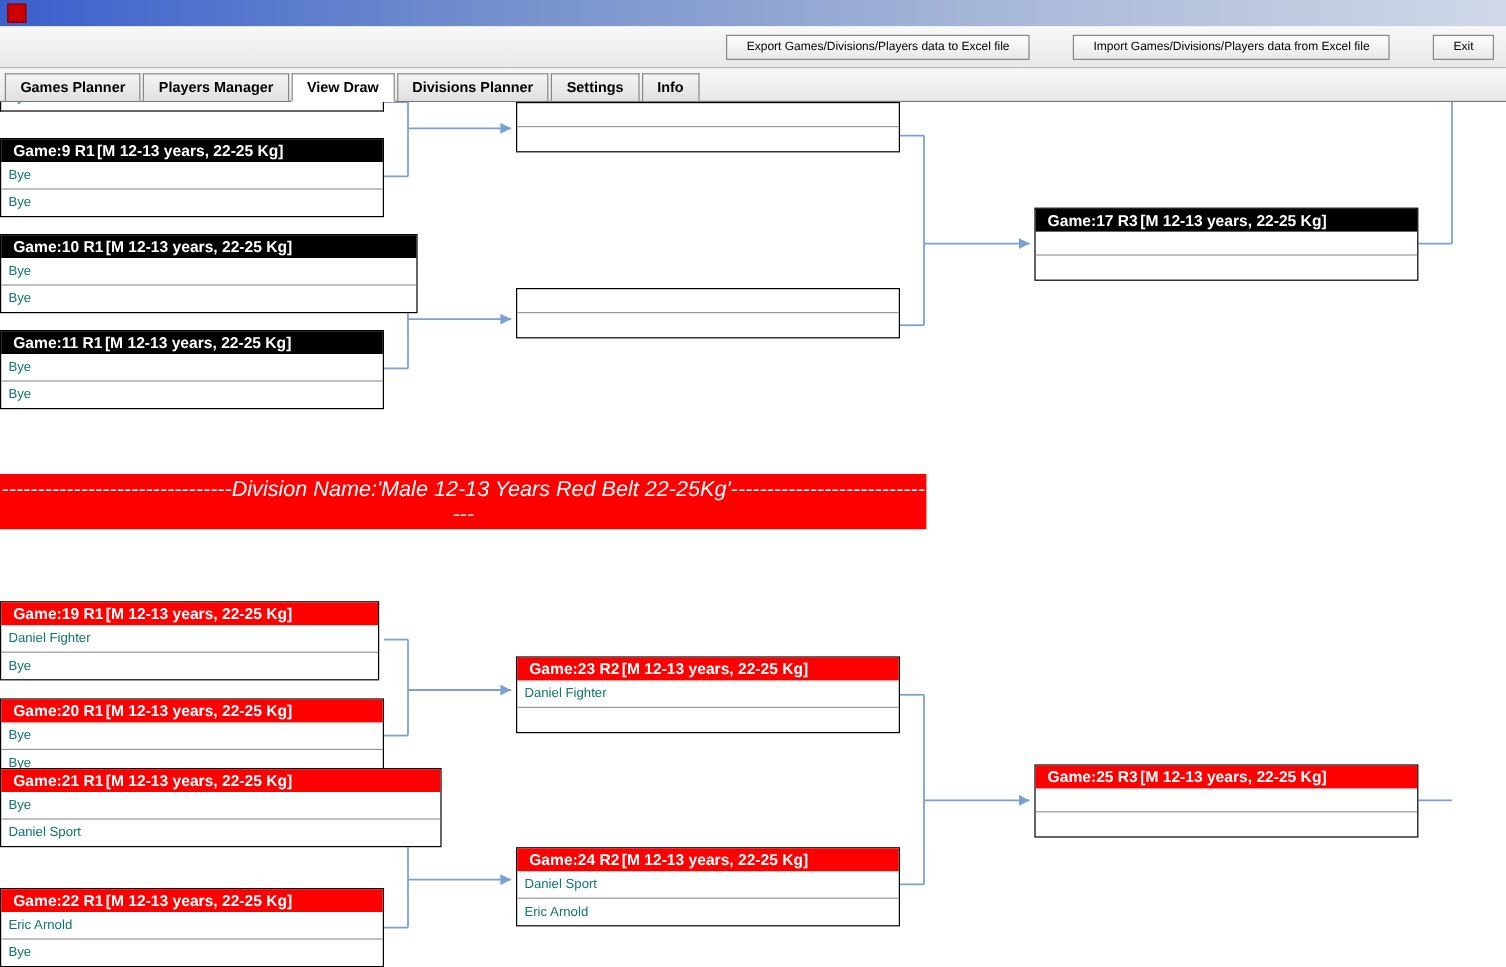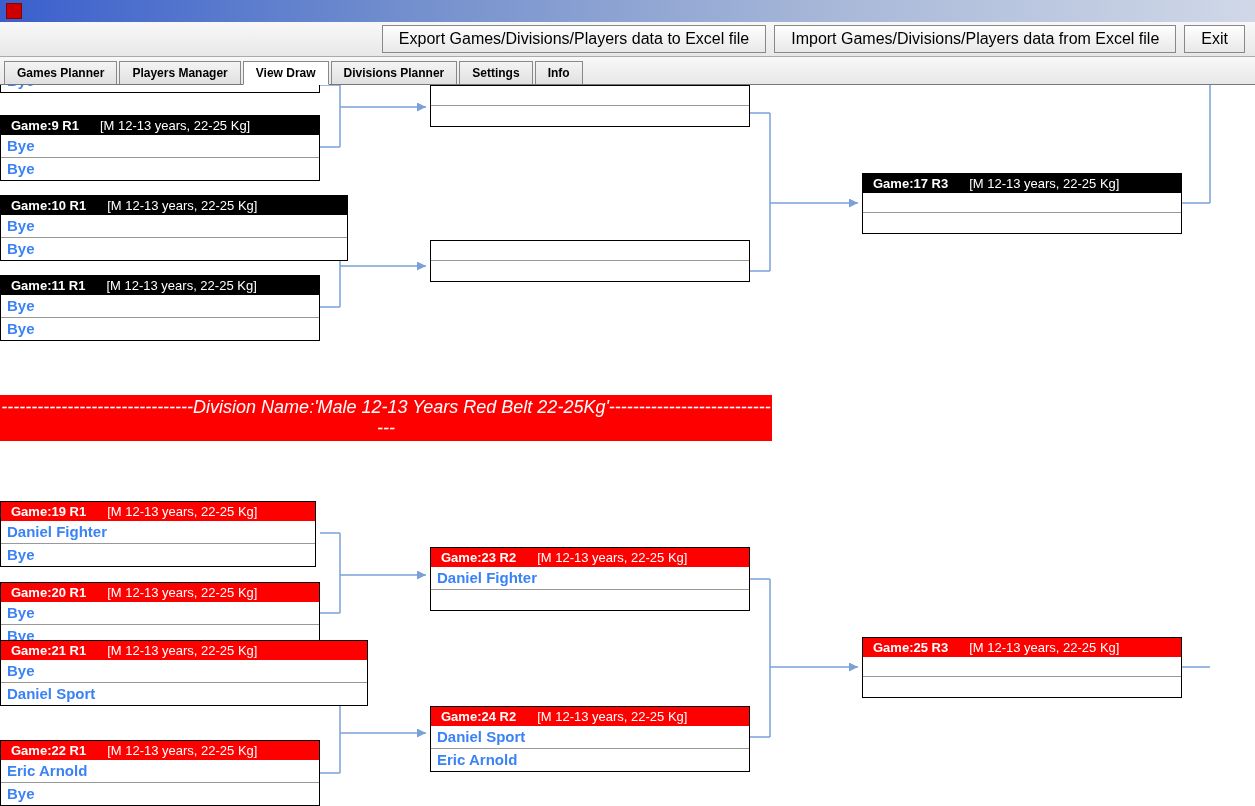--- a/index.html
+++ b/index.html
@@ -30,22 +30,23 @@
   display: flex;
   justify-content: flex-end;
   align-items: center;
   padding: 0 10px;
   gap: 8px;
 }
 .btn {
   background: linear-gradient(#fefefe, #e8e8e8);
   border: 1px solid #888;
   padding: 4px 16px;
-  font-size: 16px;
+  font-size: 10px;
   cursor: pointer;
+  margin-left: 28px;
 }
 .tabs {
   display: flex;
   background: linear-gradient(#f8f8f8, #e8e8e8);
   border-bottom: 1px solid #777;
   padding-top: 4px;
   padding-left: 4px;
   gap: 2px;
   font-weight: bold;
 }
@@ -77,29 +78,28 @@
   background: #fff;
 }
 .game-header {
   padding: 2px 10px;
   font-size: 13px;
   font-weight: bold;
   color: #fff;
 }
 .hdr-black { background: #000; }
 .hdr-red   { background: #ff0000; }
-.game-details { font-weight: normal; margin-left: 21px; }
+.game-details { font-weight: bold; margin-left: 2px; }
 .slot {
   padding: 2px 6px;
-  font-size: 15px;
-  color: #3b82f6;
+  font-size: 11px;
+  color: #0f766e;
   border-bottom: 1px solid #999;
   line-height: 18px;
   min-height: 20px;
-  font-weight: bold;
 }
 .slot:last-child { border-bottom: none; }
 
 .division-banner {
   position: absolute;
   left: 0; top: 310px;
   width: 772px;
   background: #ff0000;
   color: #fff;
   font-size: 18px;

